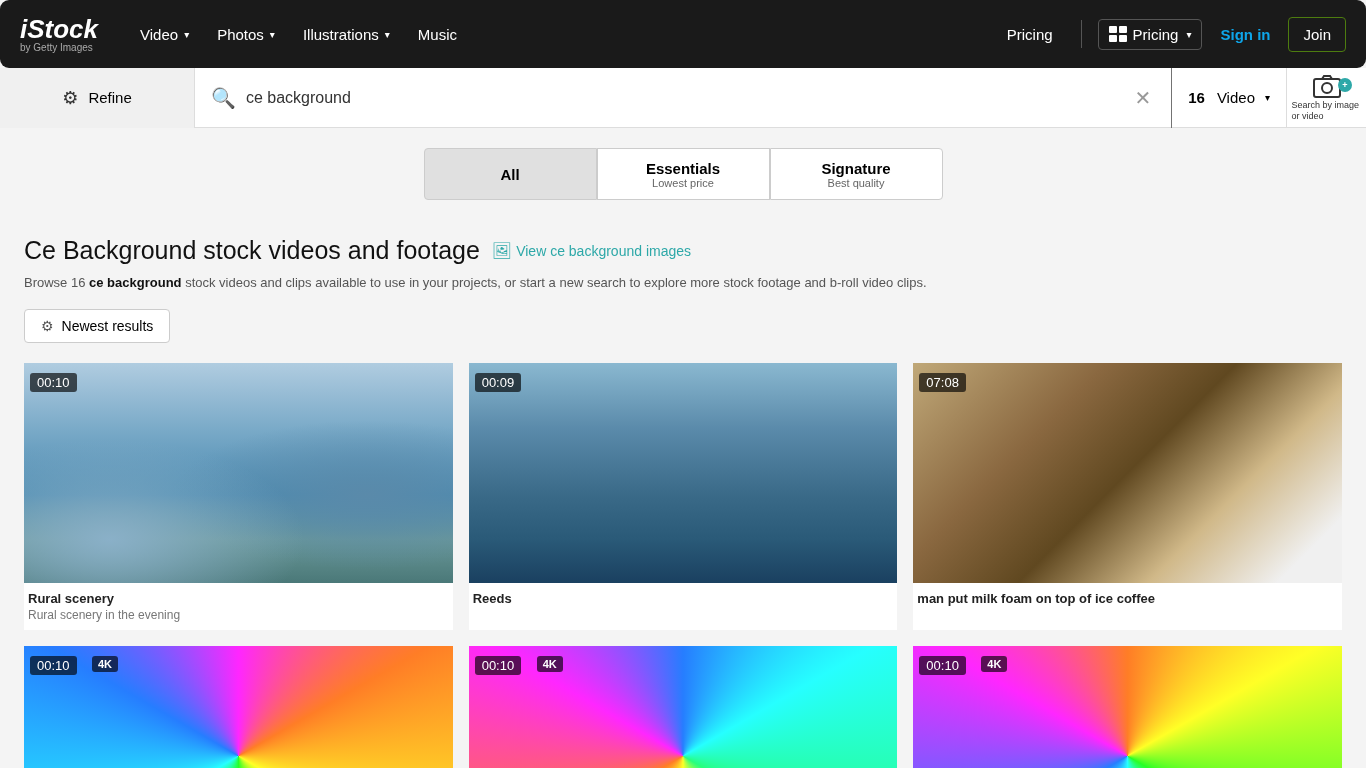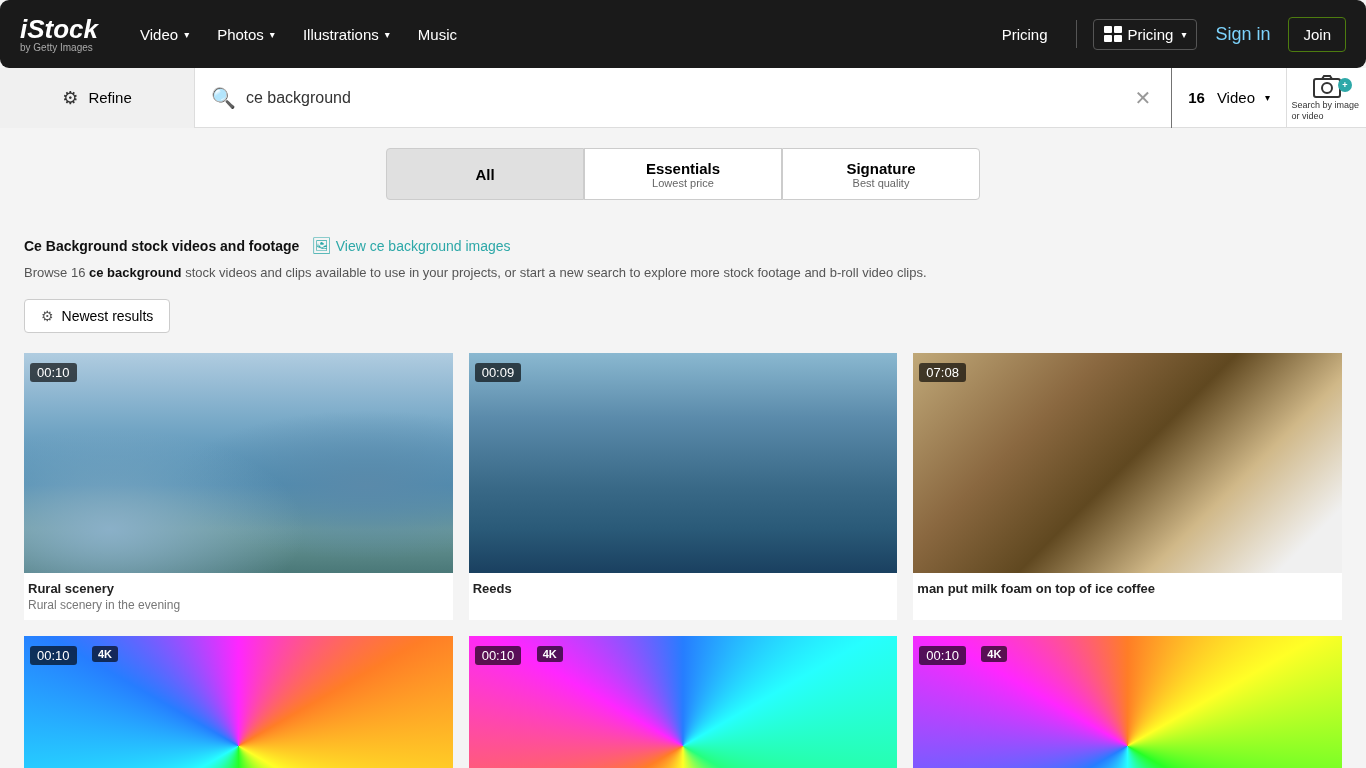--- a/index.html
+++ b/index.html
@@ -75,25 +75,26 @@
       font-size: 15px;
       display: flex;
       align-items: center;
       gap: 6px;
       cursor: pointer;
       padding: 6px 10px;
       border: 1px solid #555;
       border-radius: 4px;
     }
     .sign-in-btn {
-      color: #7dd3fc;
-      font-size: 18px;
+      color: #0ea5e9;
+      font-size: 15px;
       cursor: pointer;
       padding: 8px 10px;
       text-decoration: none;
+      font-weight: bold;
     }
     .join-btn {
       color: white;
       font-size: 15px;
       cursor: pointer;
       padding: 8px 14px;
       border: 1px solid #4d7c0f;
       border-radius: 4px;
       text-decoration: none;
     }
@@ -197,21 +198,21 @@
 
     
     .filter-tabs {
       display: flex;
       justify-content: center;
       gap: 0;
       padding: 20px 0 16px;
       background: #f4f4f4;
     }
     .filter-tab {
-      width: 198px;
+      width: 173px;
       height: 52px;
       display: flex;
       flex-direction: column;
       align-items: center;
       justify-content: center;
       border: 1px solid #ccc;
       cursor: pointer;
       background: white;
       font-size: 14px;
     }
@@ -234,22 +235,22 @@
       padding: 20px 24px;
       background: #f4f4f4;
     }
     .page-heading {
       display: flex;
       align-items: center;
       gap: 12px;
       margin-bottom: 8px;
     }
     .page-title {
-      font-size: 14px;
-      font-weight: bold;
+      font-size: 25px;
+      font-weight: normal;
       color: #111;
     }
     .view-images-link {
       color: #2da8a8;
       font-size: 14px;
       text-decoration: none;
       display: flex;
       align-items: center;
       gap: 4px;
       cursor: pointer;

